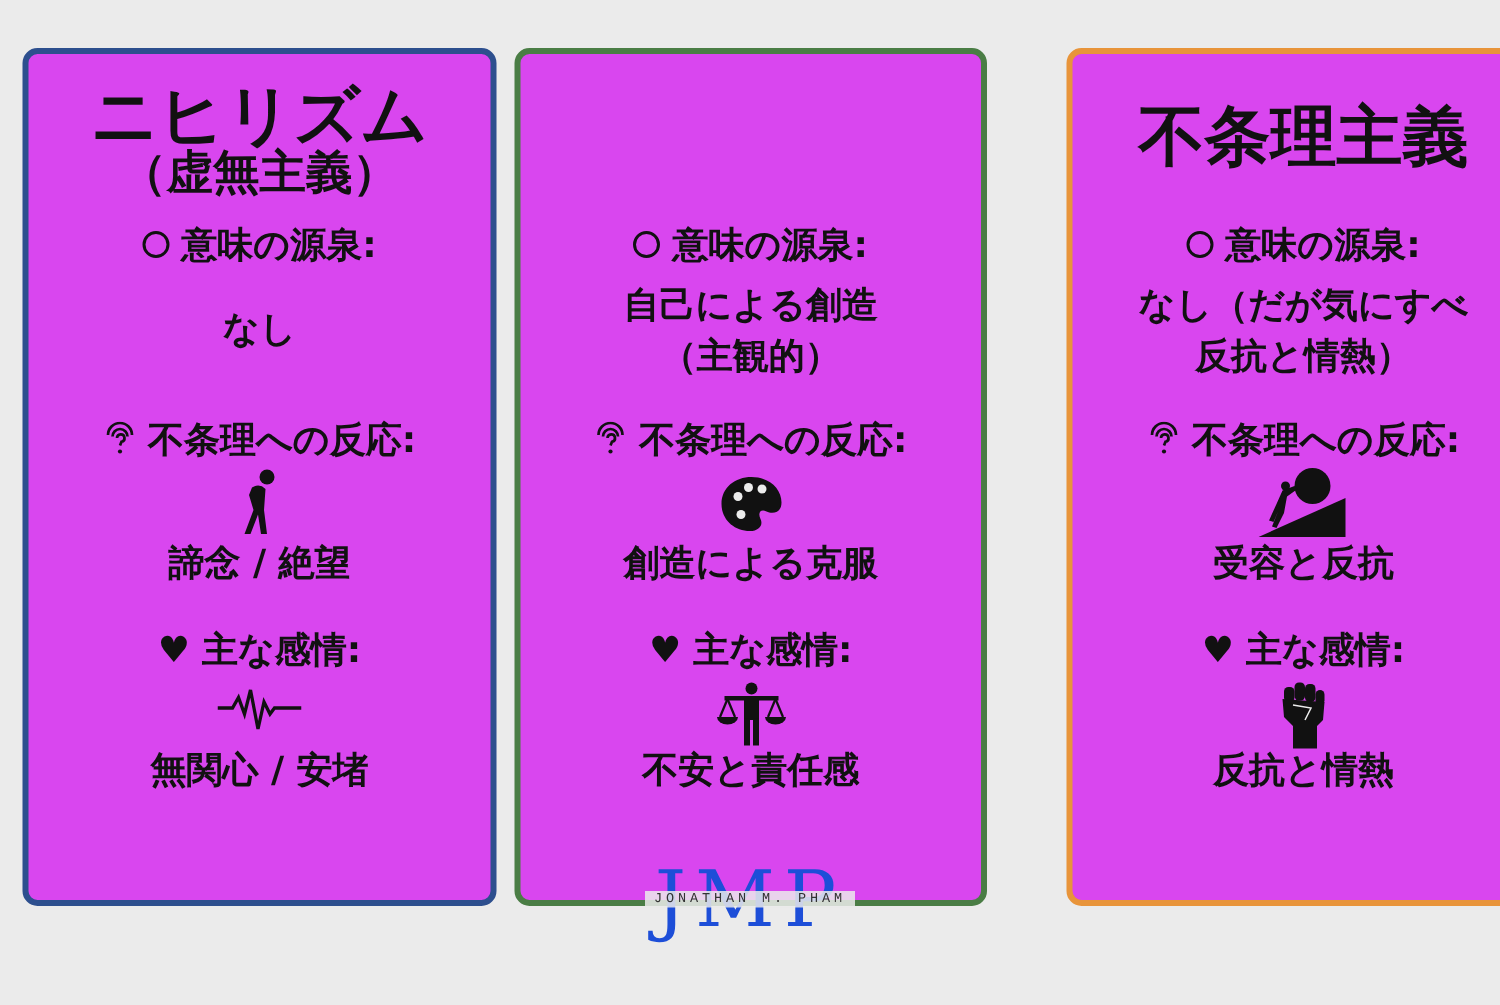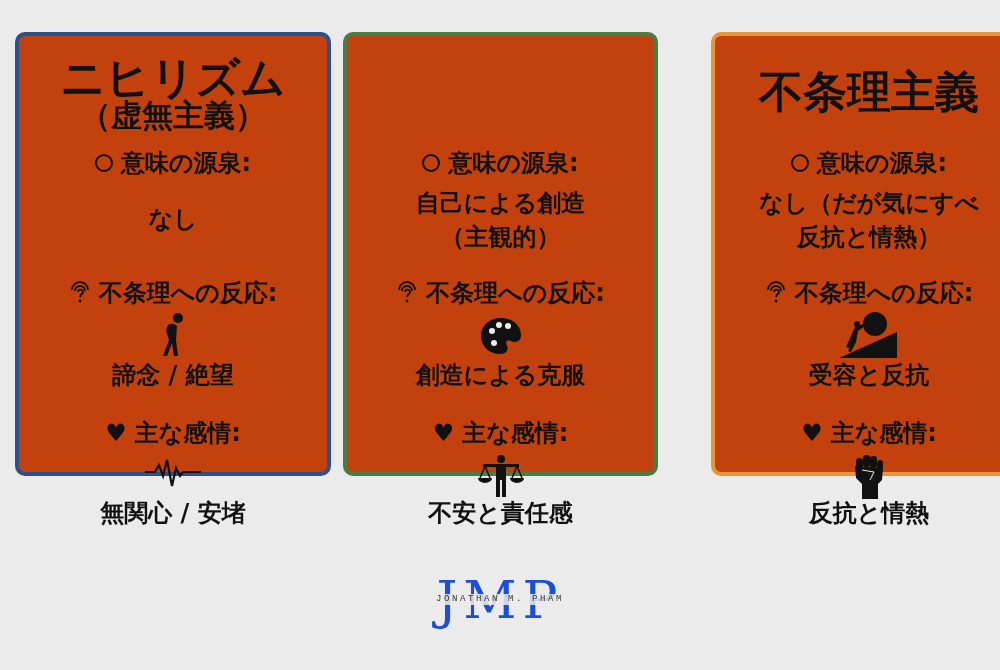--- a/index.html
+++ b/index.html
@@ -6,25 +6,25 @@
     body {
       width: 1000px; height: 670px; overflow: hidden;
       background: #ebebeb;
       font-family: "DejaVu Sans", "Liberation Sans", sans-serif;
       color: #111;
       position: relative;
     }
     .panel {
       position: absolute;
       top: 32px;
-      height: 444px;
+      height: 572px;
       box-sizing: border-box;
       border: 4px solid #2d4f8e;
       border-radius: 10px;
-      background: #c2410c;
+      background: #d946ef;
       text-align: center;
     }
     .panel.p0 { left: 15px; width: 316px; }
     .panel.p1 { left: 343px; width: 315px; }
     .panel.p2 { left: 670px; width: 316px; margin-left: 41px; }
 
     .title {
       position: absolute; left: 0; right: 0;
       font-weight: bold;
       line-height: 1;

